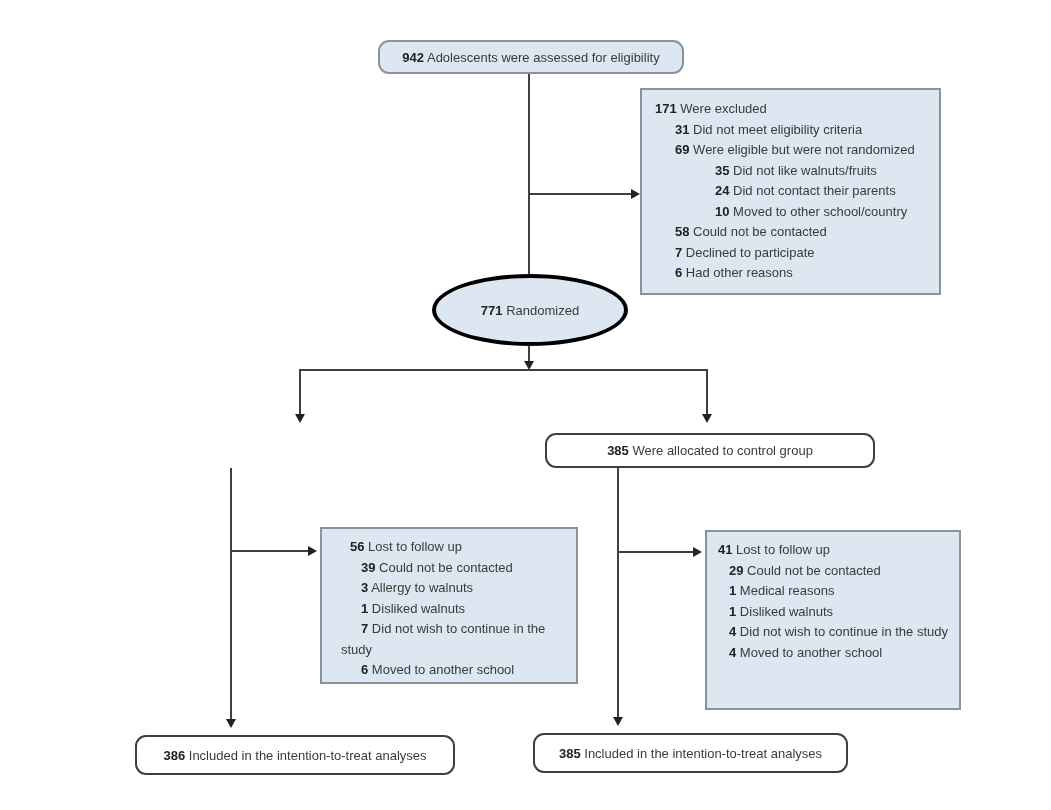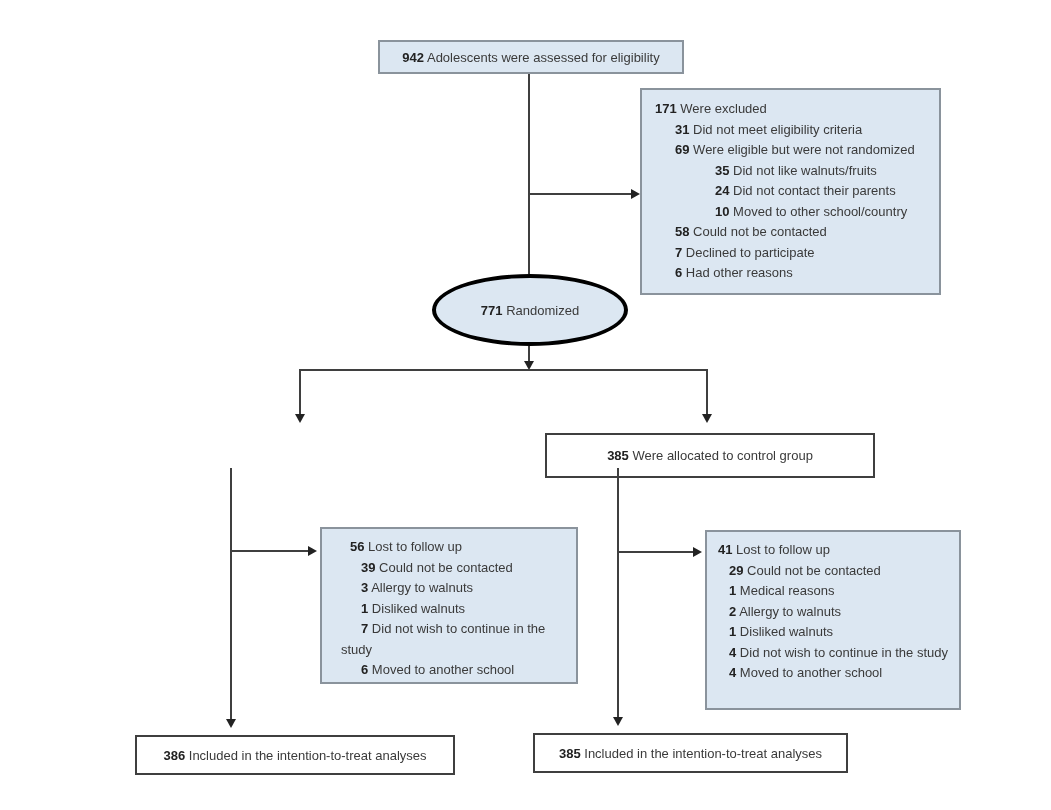--- a/index.html
+++ b/index.html
@@ -6,21 +6,21 @@
   .canvas{
     position:relative;width:1051px;height:810px;background:#ffffff;
     font-family:"Liberation Sans", sans-serif;font-size:13px;color:#3a3a3a;
     overflow:hidden;
   }
   .box{
     position:absolute;box-sizing:border-box;background:#ffffff;
     border:2px solid #3f3f3f;
   }
   .blue{background:#dce7f2;border-color:#8a939c;}
-  .center{display:flex;align-items:center;justify-content:center;text-align:center;}
+  .center{display:flex;align-items:center;justify-content:center;text-align:center;border-radius:11px;}
   .detail{padding:9px 6px 6px 13px;line-height:20.5px;}
   .lost{padding:8px 4px 4px 2px;line-height:20.5px;}
   .ln{white-space:nowrap;}
   .wrap{white-space:normal;}
   .lv1{margin-left:20px;}
   .lv2{margin-left:60px;}
   .t0{text-indent:9px;}
   .hang{text-indent:20px;}
   b{color:#222222;font-weight:700;}
   .line{position:absolute;background:#3f3f3f;}
@@ -67,21 +67,21 @@
   </div>
 
   <div class="line" style="left:528px;top:346px;width:2px;height:16px;"></div>
   <div class="arr-d" style="left:524px;top:361px;"></div>
   <div class="line" style="left:299px;top:369px;width:409px;height:2px;"></div>
   <div class="line" style="left:299px;top:370px;width:2px;height:44px;"></div>
   <div class="arr-d" style="left:295px;top:414px;"></div>
   <div class="line" style="left:706px;top:370px;width:2px;height:44px;"></div>
   <div class="arr-d" style="left:702px;top:414px;"></div>
 
-  <div class="box center" style="left:545px;top:433px;width:330px;height:45px;">
+  <div class="box center" style="left:545px;top:433px;width:330px;height:35px;">
     <span><b>385</b> <span>Were allocated to control group</span></span>
   </div>
 
   <div class="line" style="left:230px;top:468px;width:2px;height:252px;"></div>
   <div class="arr-d" style="left:226px;top:719px;"></div>
   <div class="line" style="left:231px;top:550px;width:78px;height:2px;"></div>
   <div class="arr-r" style="left:308px;top:546px;"></div>
 
   <div class="line" style="left:617px;top:468px;width:2px;height:250px;"></div>
   <div class="arr-d" style="left:613px;top:717px;"></div>
@@ -94,21 +94,20 @@
     <div class="ln hang"><b>3</b> <span>Allergy to walnuts</span></div>
     <div class="ln hang"><b>1</b> <span>Disliked walnuts</span></div>
     <div class="wrap hang"><b>7</b> <span>Did not wish to continue in the study</span></div>
     <div class="ln hang"><b>6</b> <span>Moved to another school</span></div>
   </div>
 
   <div class="box blue lost" style="left:705px;top:530px;width:256px;height:180px;">
     <div class="ln t0"><b>41</b> <span>Lost to follow up</span></div>
     <div class="ln hang"><b>29</b> <span>Could not be contacted</span></div>
     <div class="ln hang"><b>1</b> <span>Medical reasons</span></div>
-    <div class="ln hang"><b>2</b> <span>Allergy to walnuts</span></div>
     <div class="ln hang"><b>1</b> <span>Disliked walnuts</span></div>
     <div class="wrap hang"><b>4</b> <span>Did not wish to continue in the study</span></div>
     <div class="ln hang"><b>4</b> <span>Moved to another school</span></div>
   </div>
 
   <div class="box center" style="left:135px;top:735px;width:320px;height:40px;">
     <span><b>386</b> <span>Included in the intention-to-treat analyses</span></span>
   </div>
   <div class="box center" style="left:533px;top:733px;width:315px;height:40px;">
     <span><b>385</b> <span>Included in the intention-to-treat analyses</span></span>

